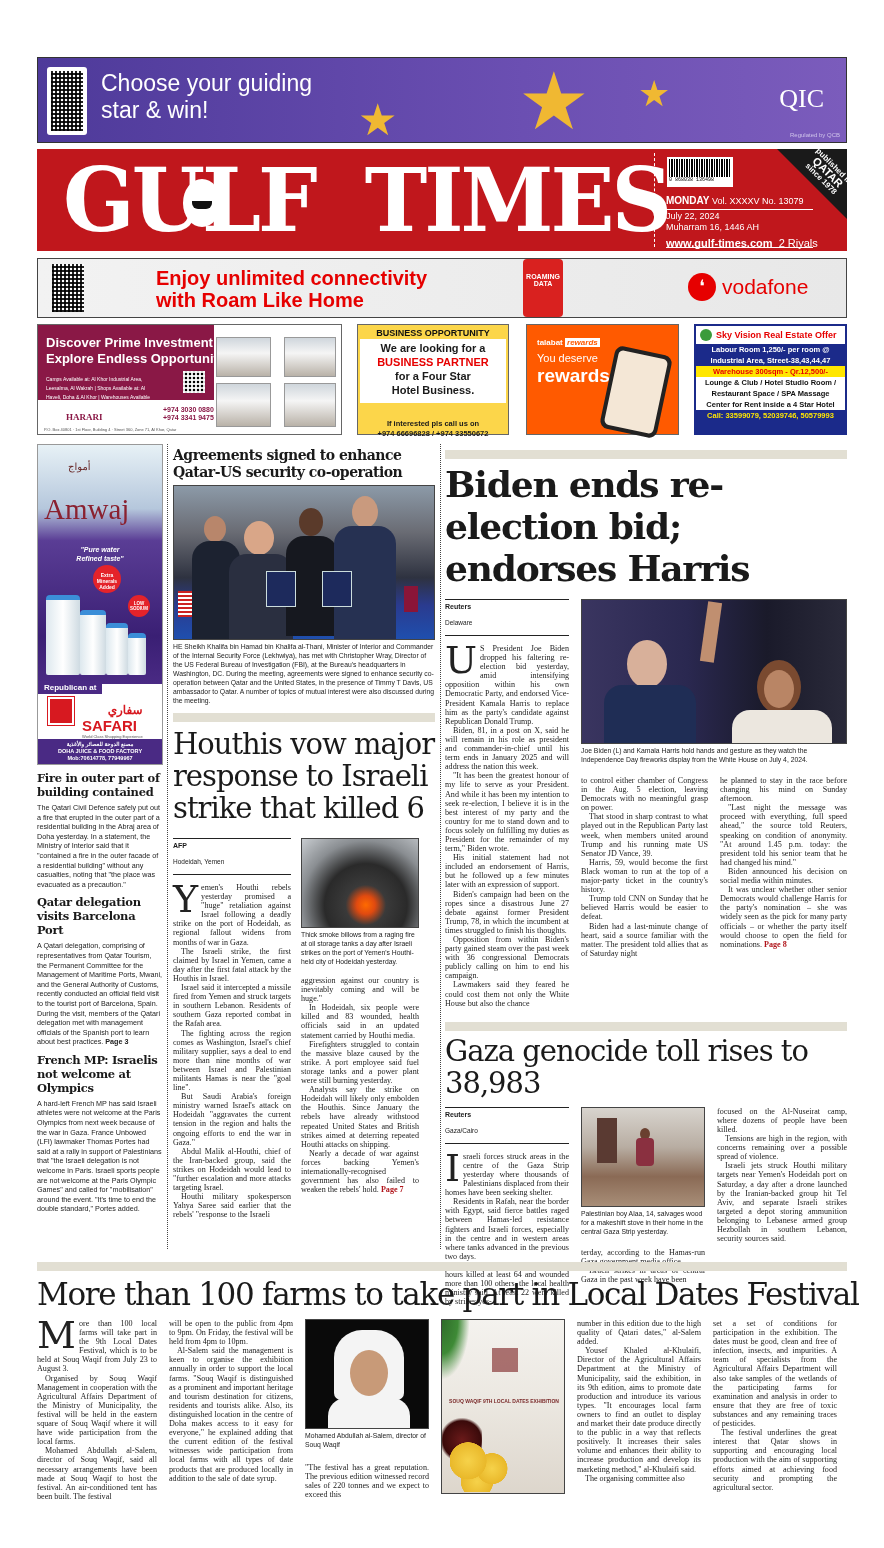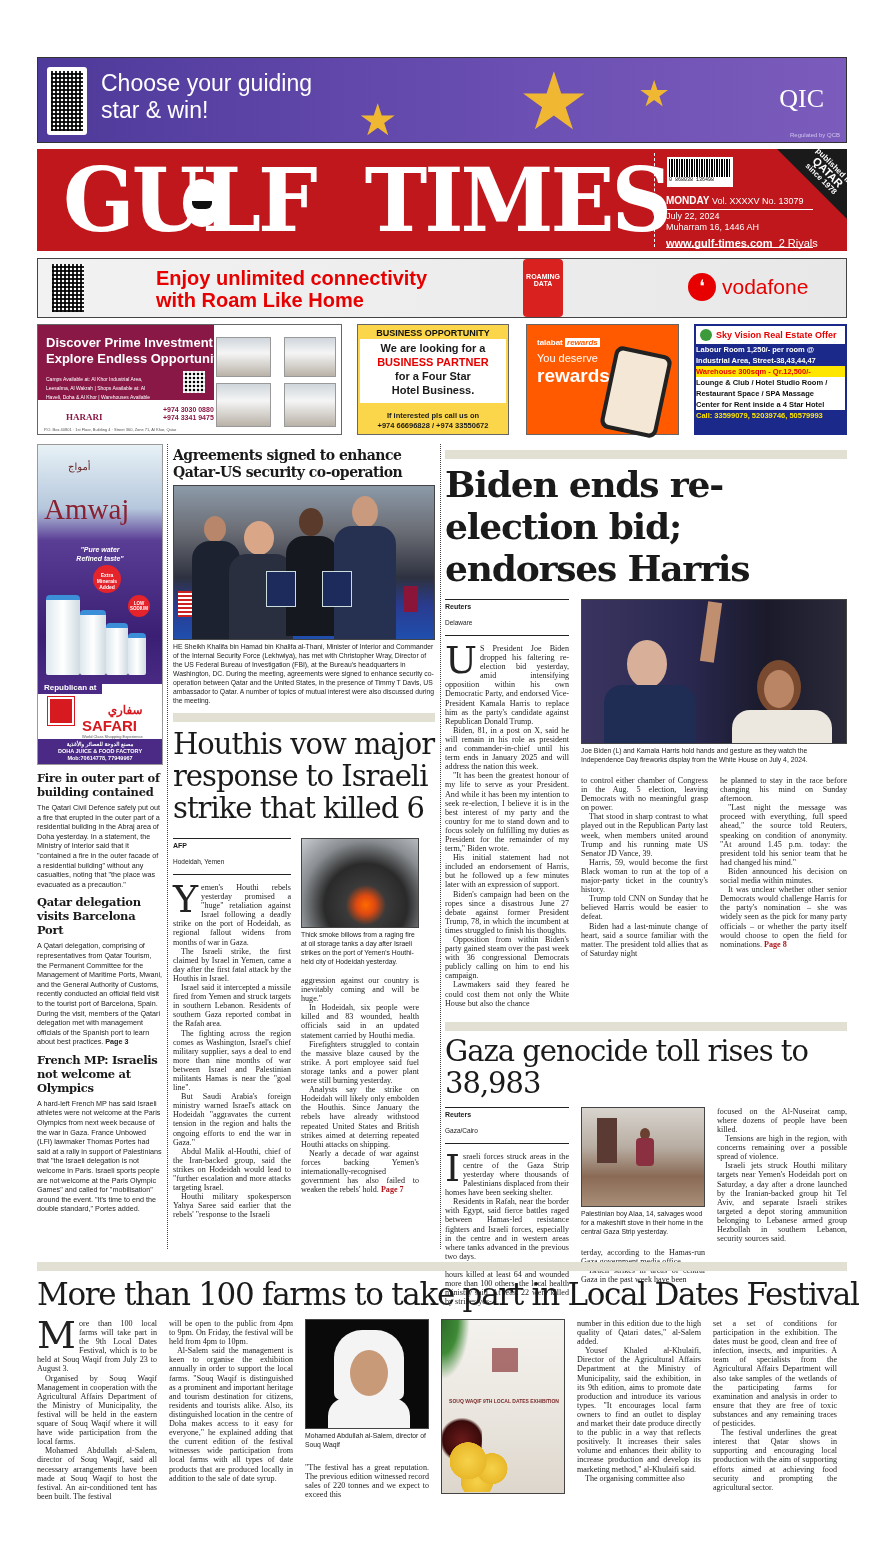--- a/index.html
+++ b/index.html
@@ -44,32 +44,32 @@
 #ad-harari .foot{left:0;bottom:0;width:100%;height:34px;background:#fff}
 #ad-harari .brand{left:28px;bottom:12px;color:#8a1846;font-size:9px;font-family:"Liberation Serif",serif;font-weight:bold}
 #ad-harari .phones{left:125px;bottom:12px;color:#8a1846;font-size:7px;line-height:8px;font-weight:bold;font-family:"Liberation Sans",sans-serif}
 #ad-harari .addr{left:6px;bottom:2px;font-size:4px;color:#555;font-family:"Liberation Sans",sans-serif}
 .bld{background:linear-gradient(180deg,#cfd6dc,#f5f5f5 40%,#b9b2a8);border:1px solid #999}
 #ad-biz{left:357px;width:152px;background:#fcd64a;padding:2px}
 #ad-biz .inner{background:#fff;height:76px;text-align:center;font-family:"Liberation Sans",sans-serif;font-weight:bold;padding-top:2px}
 #ad-biz .t1{font-size:9px;color:#111;background:#fcd64a;line-height:12px;margin:-2px -2px 2px}
 #ad-biz .t2{font-size:11px;line-height:14px}
 #ad-biz .t3{font-size:11px;color:#e60000;line-height:14px}
-#ad-biz .foot{font-size:7.5px;line-height:10px;text-align:center;font-weight:bold;font-family:"Liberation Sans",sans-serif;padding-top:8px}
+#ad-biz .foot{font-size:7.5px;line-height:10px;text-align:center;font-weight:bold;font-family:"Liberation Sans",sans-serif;padding-top:16px}
 #ad-talabat{left:526px;width:153px;background:#ff5a00}
 #ad-talabat .brand{left:10px;top:13px;color:#fff;font-size:8px;font-weight:bold;font-family:"Liberation Sans",sans-serif}
 #ad-talabat .brand span{background:#fff;color:#ff5a00;padding:0 2px;font-style:italic}
 #ad-talabat .t1{left:10px;top:27px;color:#fff;font-size:11px;font-family:"Liberation Sans",sans-serif}
 #ad-talabat .t2{left:10px;top:40px;color:#fff;font-size:19px;font-weight:bold;font-family:"Liberation Sans",sans-serif}
 #ad-talabat .phone{left:80px;top:25px;width:58px;height:84px;background:#222;border-radius:8px;transform:rotate(12deg)}
 #ad-talabat .phone::after{content:"";position:absolute;left:4px;top:4px;right:4px;bottom:4px;background:#f4e7d6;border-radius:5px}
 #ad-sky{left:694px;width:153px;background:#1b2a8a;border:2px solid #1b2a8a}
 #ad-sky .hdr{background:#fff;color:#e60000;font-size:9px;font-weight:bold;font-family:"Liberation Sans",sans-serif;height:18px;line-height:18px;padding-left:20px;position:relative}
 #ad-sky .hdr::before{content:"";position:absolute;left:4px;top:3px;width:12px;height:12px;border-radius:50%;background:#3b9b3b}
-.skyl{color:#fff;font-size:7.5px;line-height:11px;text-align:left;font-weight:bold;font-family:"Liberation Sans",sans-serif}
+.skyl{color:#fff;font-size:7.5px;line-height:11px;text-align:center;font-weight:bold;font-family:"Liberation Sans",sans-serif}
 .skyy{background:#ffe600;color:#e60000}
 .skyw{background:#fff;color:#111}
 .skyb{color:#ffe600}
 
 .vdots{border-left:1px dotted #444}
 #leftcol{left:37px;top:444px;width:126px}
 #amwaj{width:126px;height:321px;background:linear-gradient(180deg,#e7f1f6 0,#b5c7dc 20%,#5a3d95 30%,#3a1f74 60%,#4a2a84 75%,#fff 75%);border:1px solid #999;position:relative}
 #amwaj .ar{position:absolute;left:30px;top:16px;color:#6a2a2a;font-size:10px}
 #amwaj .name{position:absolute;left:6px;top:48px;color:#8a2130;font-size:29px;font-family:"Liberation Serif",serif}
 #amwaj .tag{position:absolute;left:0;width:100%;top:100px;text-align:center;color:#fff;font-size:7px;line-height:9px;font-style:italic;font-weight:bold;font-family:"Liberation Sans",sans-serif}

